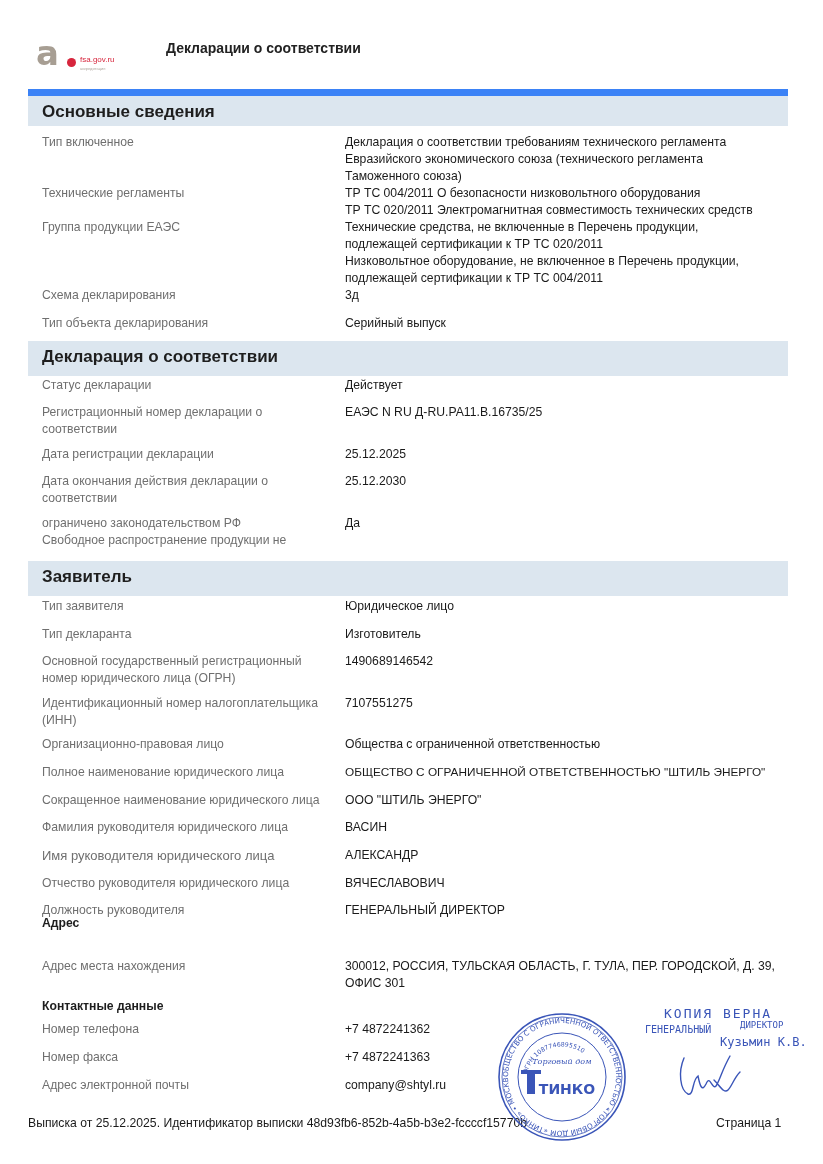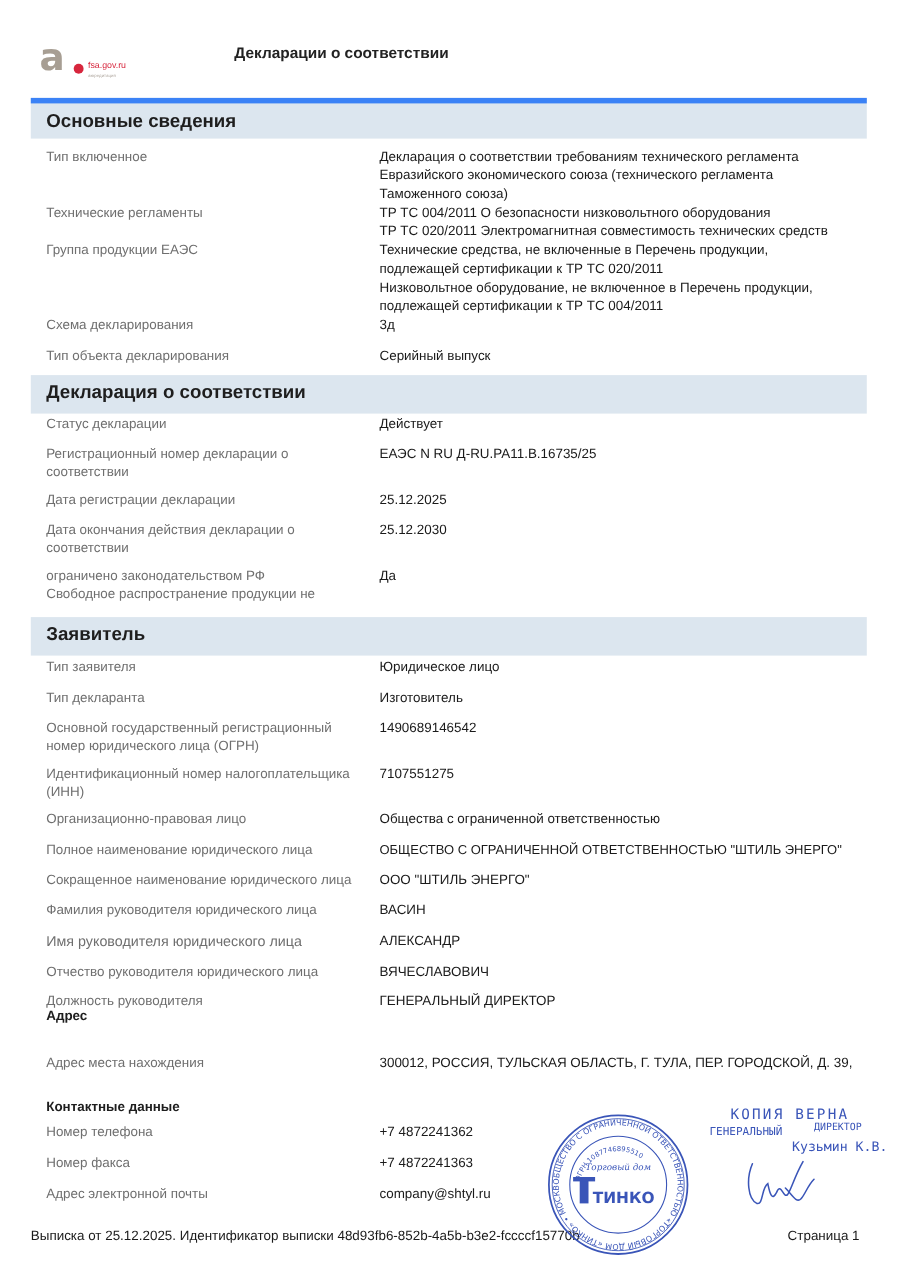--- a/index.html
+++ b/index.html
@@ -9,27 +9,27 @@
     color: #1a1a1a;
   }
   .logo { position: absolute; left: 36px; top: 36px; width: 110px; height: 40px; }
   .logo .a-glyph {
     position: absolute; left: 0; top: 0; font-size: 34px; font-weight: bold;
     color: #a79e93; line-height: 34px; font-family: "DejaVu Sans", sans-serif;
   }
   .logo .dot { position: absolute; left: 31px; top: 22px; width: 9px; height: 9px; border-radius: 50%; background: #d7263d; }
   .logo .site { position: absolute; left: 44px; top: 19px; font-size: 8px; color: #d7263d; }
   .logo .tag { position: absolute; left: 44px; top: 30px; font-size: 4px; color: #b0a8a0; white-space: nowrap; }
-  .doc-title { position: absolute; left: 166px; top: 40px; font-size: 14px; font-weight: bold; color: #222; margin-left: 47px; }
+  .doc-title { position: absolute; left: 166px; top: 40px; font-size: 14px; font-weight: bold; color: #222; }
 
   .band {
     position: absolute; left: 28px; width: 760px; height: 35px;
     background: #dce6ef; box-sizing: border-box;
   }
-  .band.first { border-top: 5px solid #3b82f6; height: 37px; }
+  .band.first { border-top: 7px solid #3b82f6; height: 37px; }
   .band .band-title {
     position: absolute; left: 14px; top: 6px; font-size: 17px; font-weight: bold; color: #1e1e1e;
   }
   .row { position: absolute; left: 42px; width: 740px; font-size: 12.2px; line-height: 17px; }
   .row .lbl { position: absolute; left: 0; top: 0; width: 290px; color: #6f6f6f; }
   .row .val { position: absolute; left: 303px; top: 0; width: 440px; color: #1a1a1a; }
   .row .val div { white-space: nowrap; }
   .sub { position: absolute; left: 42px; font-size: 12.2px; font-weight: bold; color: #1e1e1e; }
 
   .footer-left { position: absolute; left: 28px; top: 1116px; font-size: 12.2px; color: #1a1a1a; }
@@ -178,20 +178,21 @@
 <div class="row" style="top:902px">
   <div class="lbl">Должность руководителя</div>
   <div class="val">ГЕНЕРАЛЬНЫЙ ДИРЕКТОР</div>
 </div>
 
 <div class="sub" style="top:916px">Адрес</div>
 <div class="row" style="top:958px">
   <div class="lbl">Адрес места нахождения</div>
   <div class="val">
     <div>300012, РОССИЯ,  ТУЛЬСКАЯ ОБЛАСТЬ, Г. ТУЛА, ПЕР. ГОРОДСКОЙ, Д. 39,</div>
+    <div>ОФИС 301</div>
   </div>
 </div>
 
 <div class="sub" style="top:999px">Контактные данные</div>
 <div class="row" style="top:1021px">
   <div class="lbl">Номер телефона</div>
   <div class="val">+7 4872241362</div>
 </div>
 <div class="row" style="top:1049px">
   <div class="lbl">Номер факса</div>

